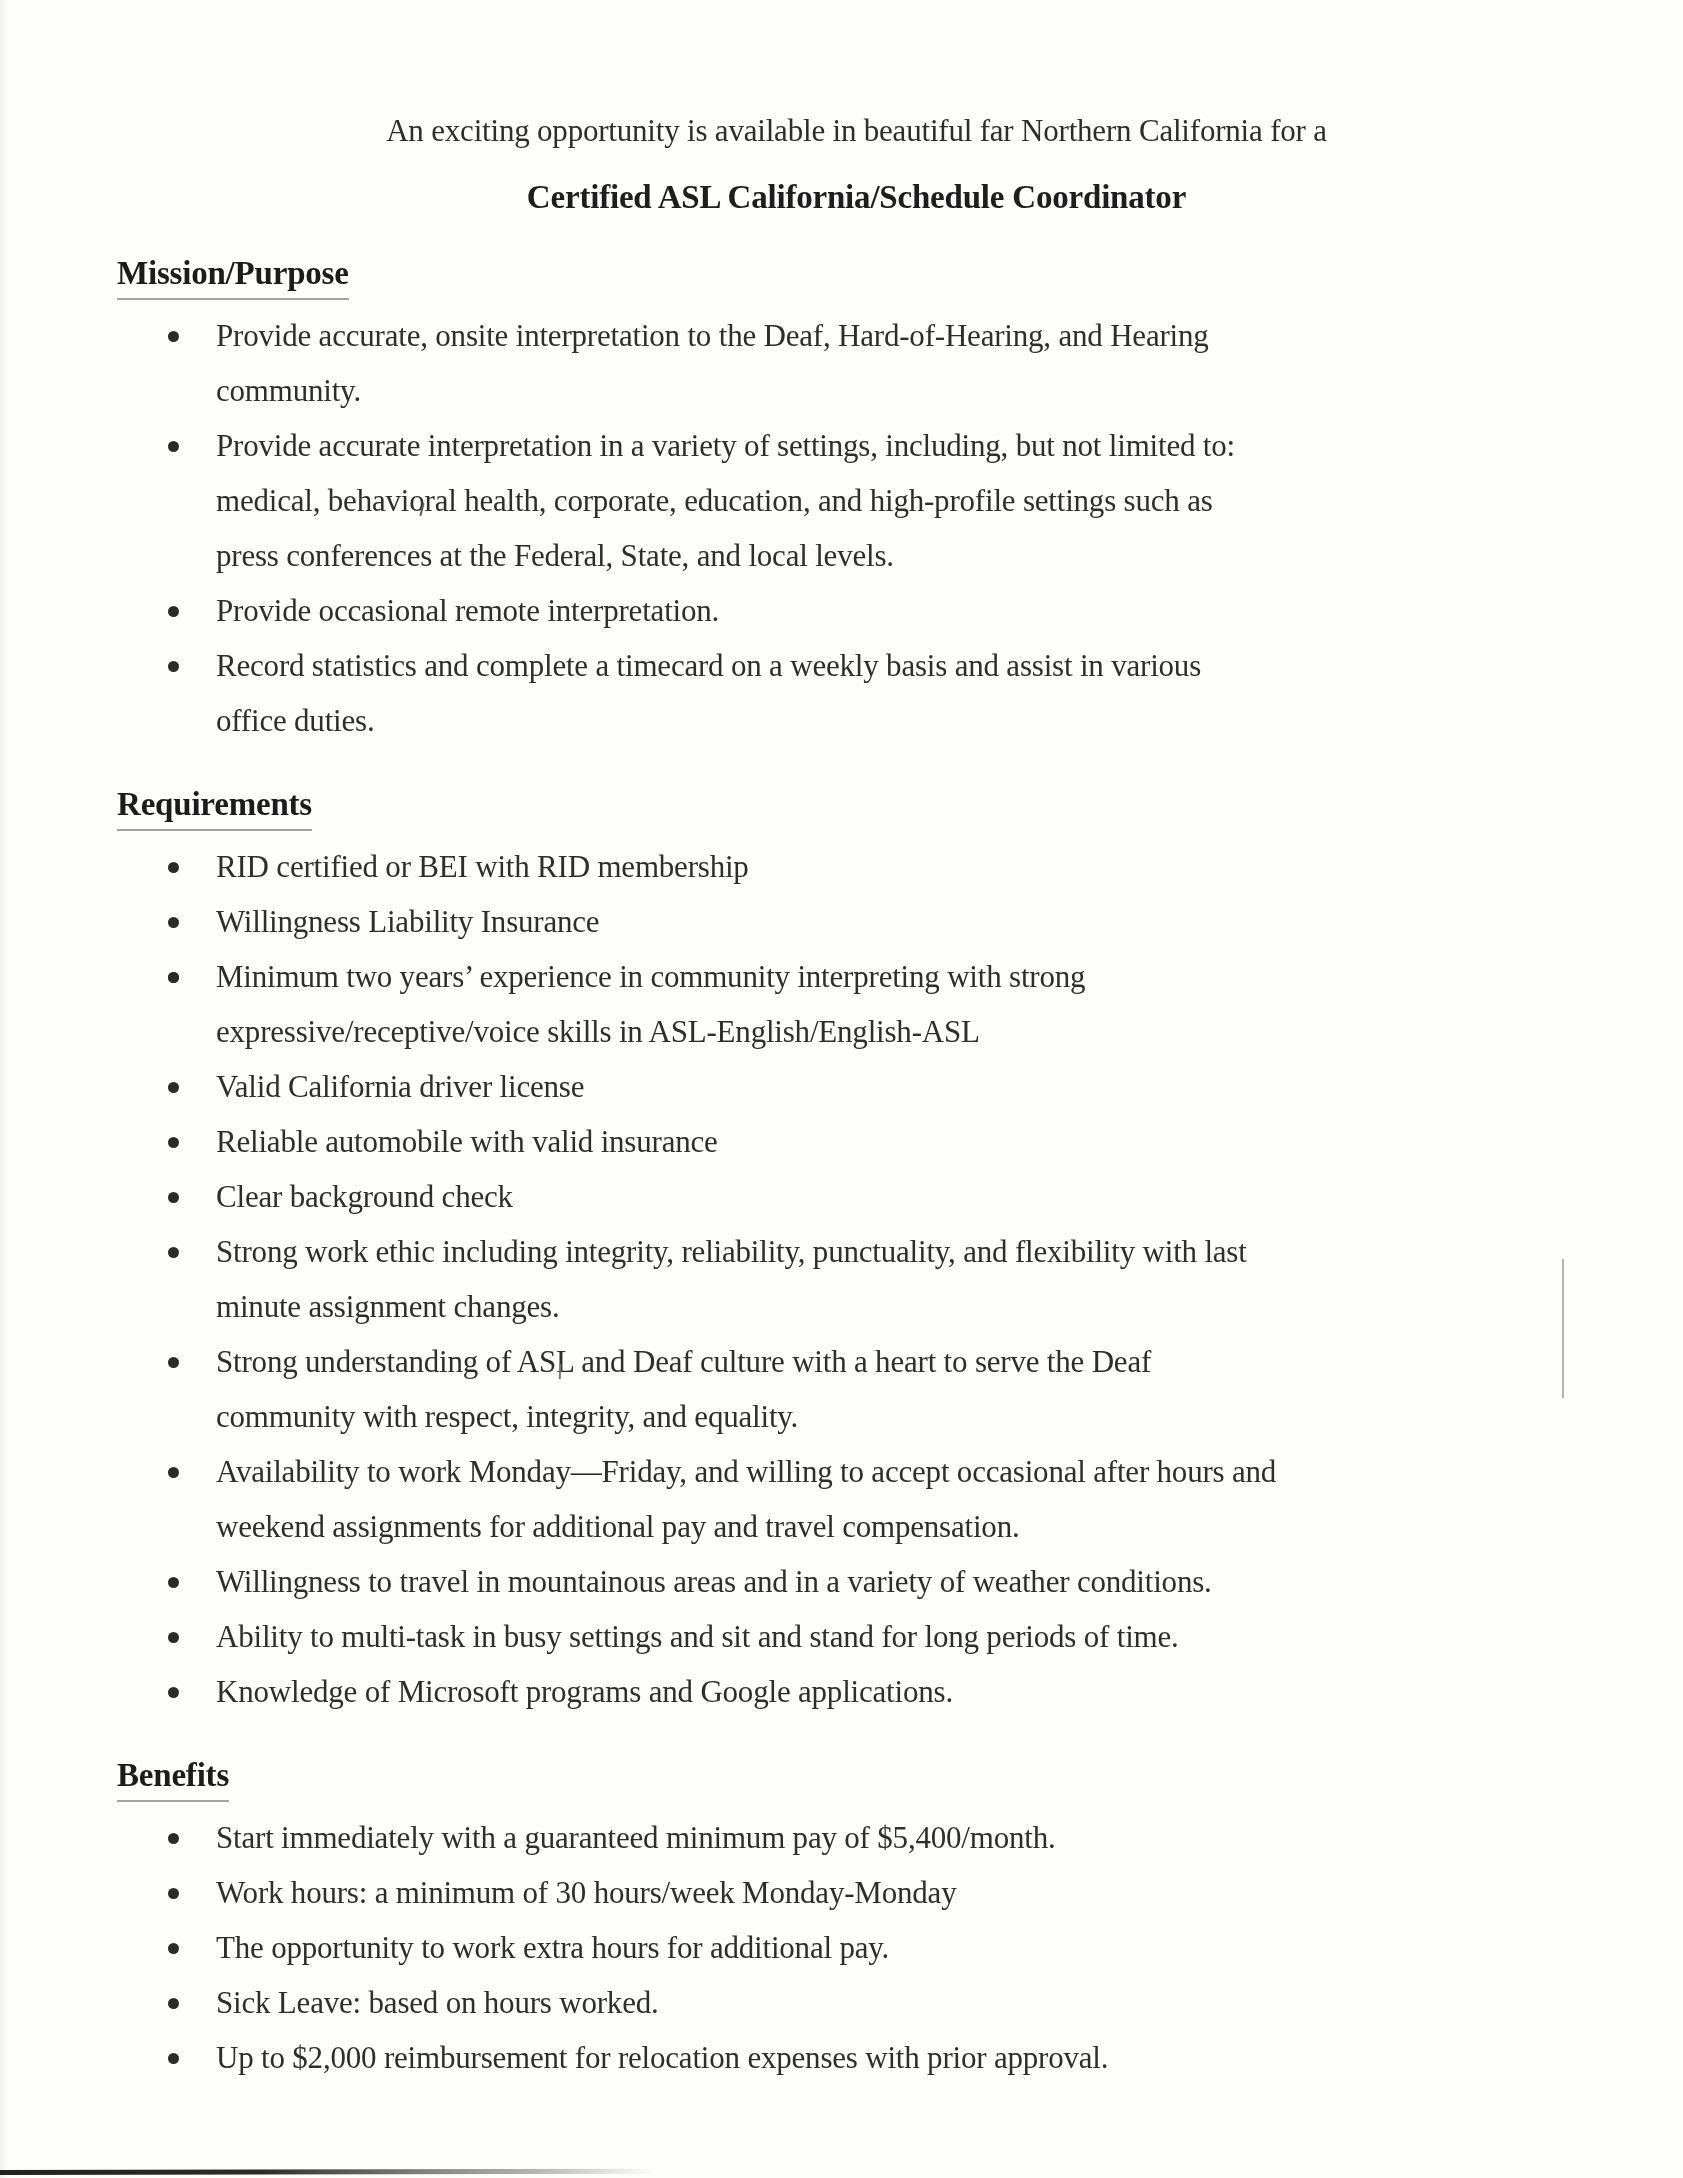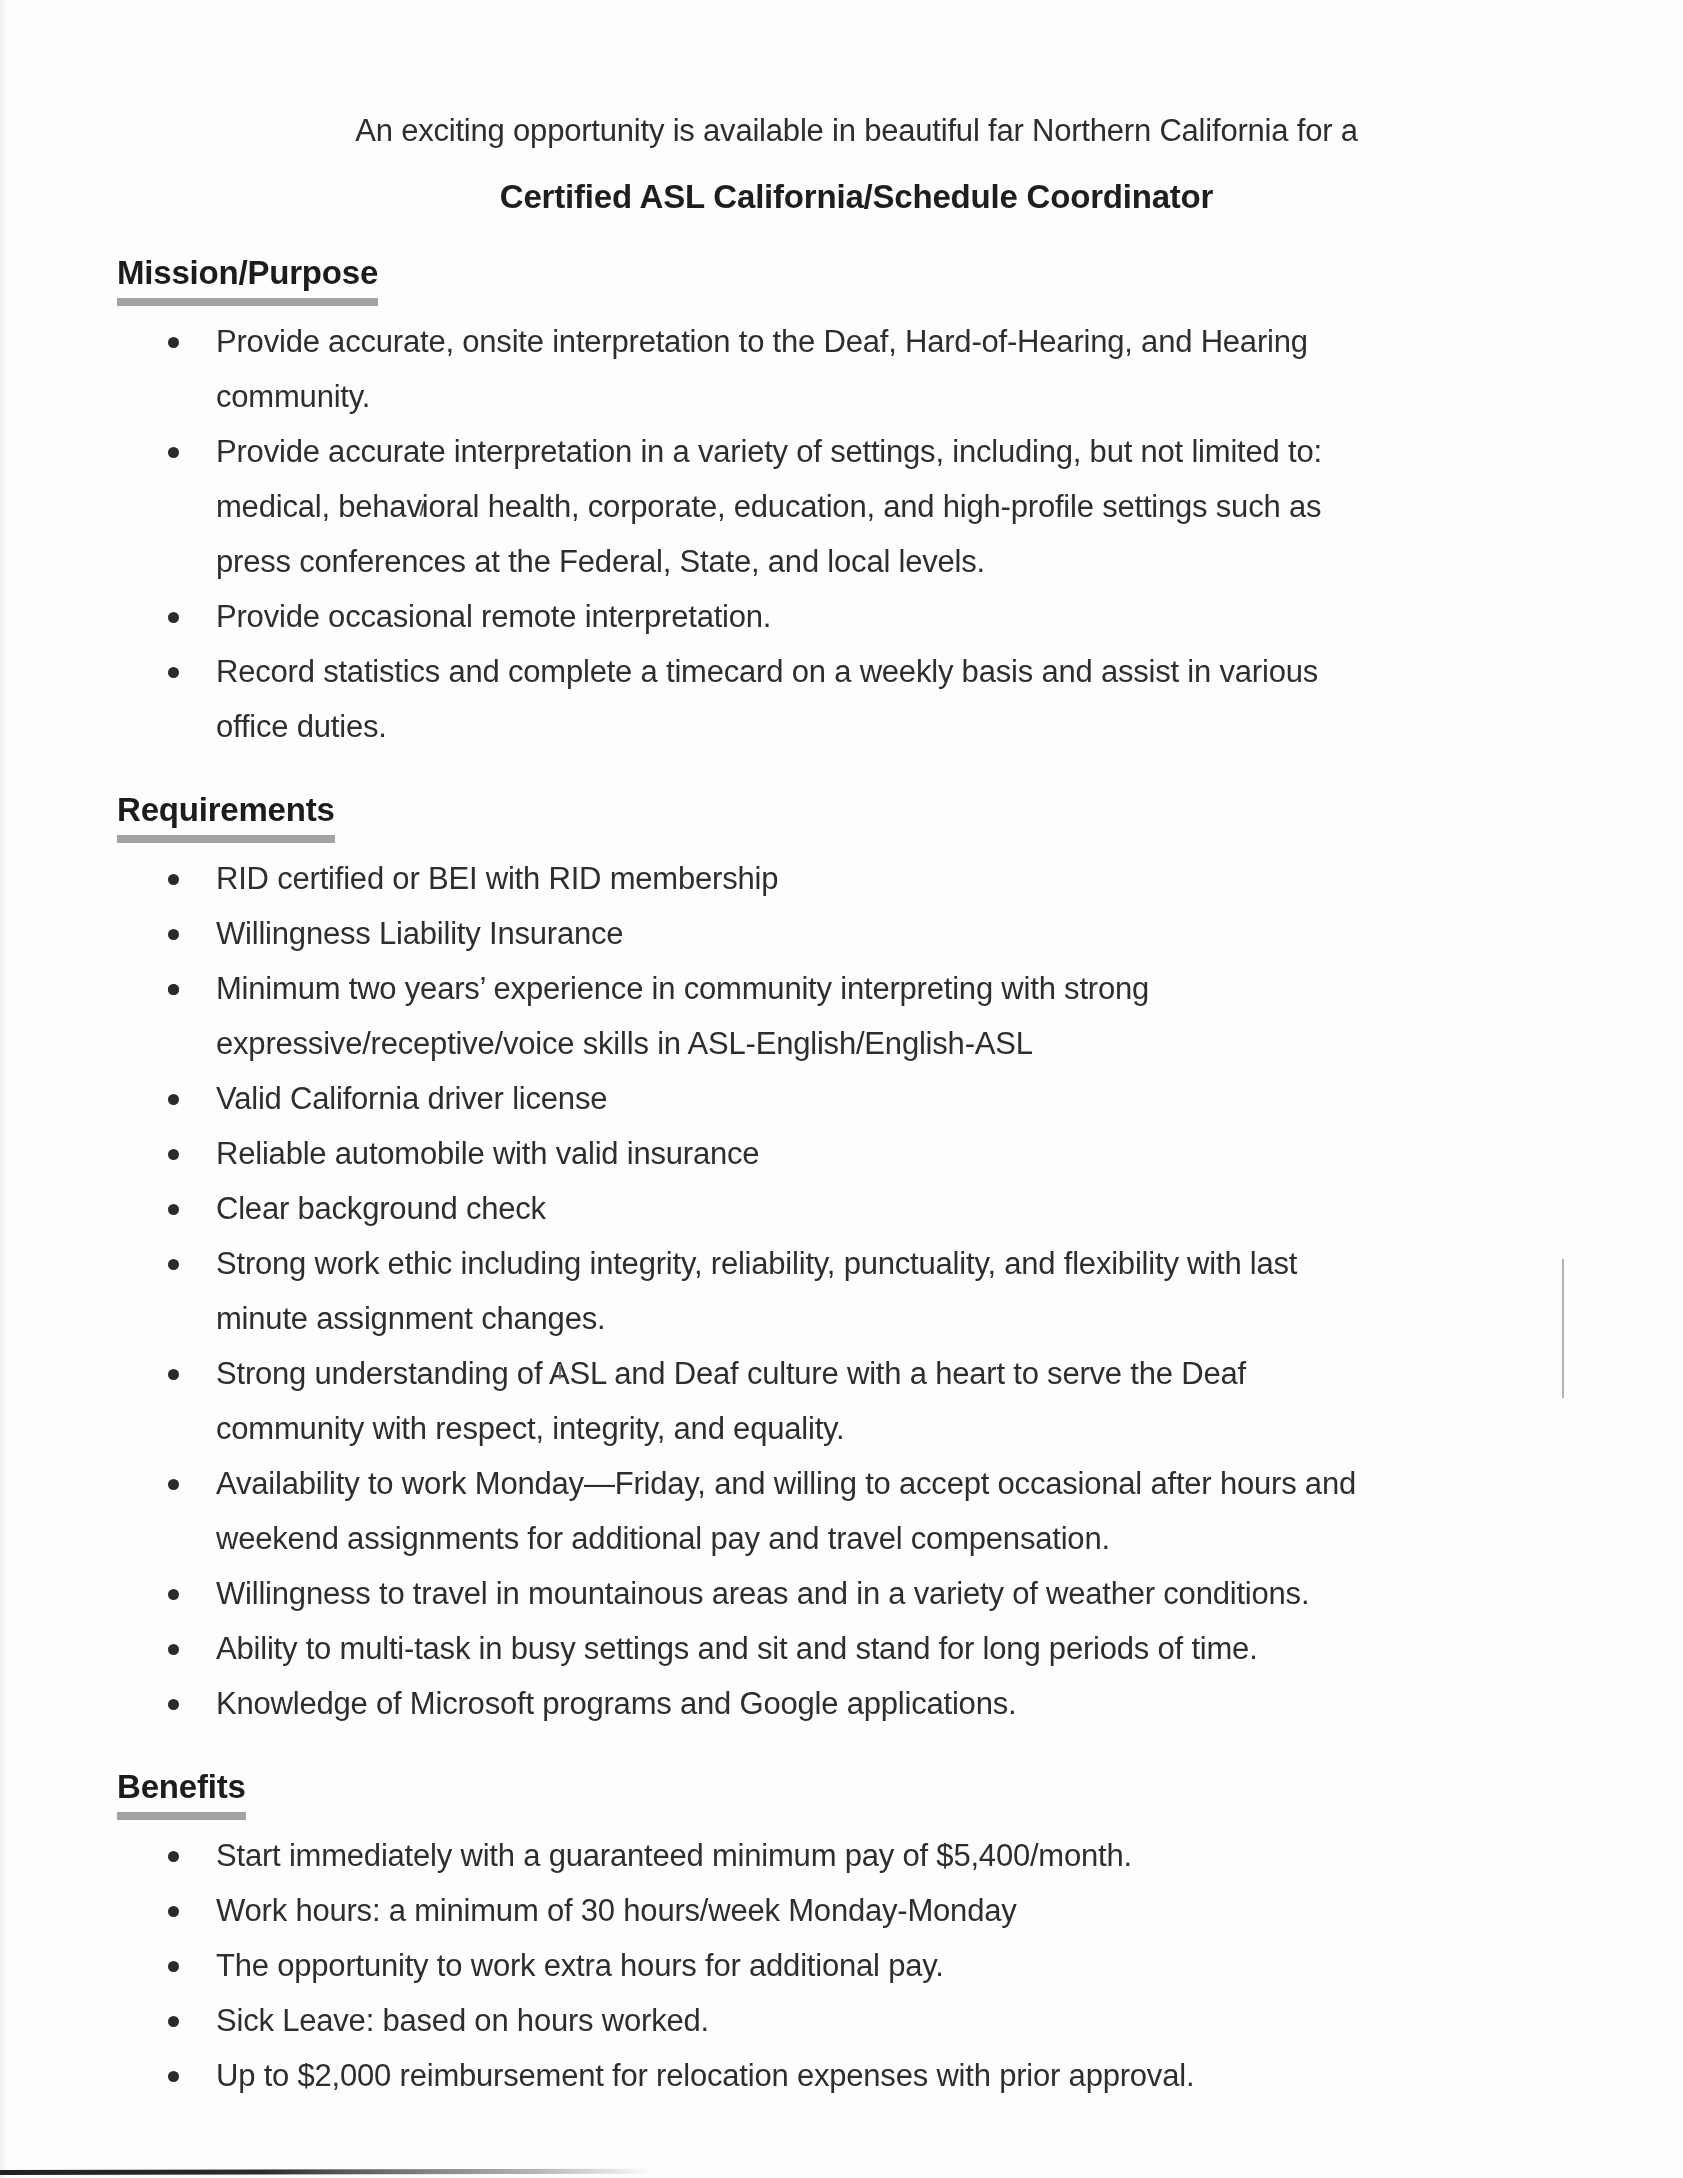--- a/index.html
+++ b/index.html
@@ -7,21 +7,21 @@
     padding: 0;
     background: #e8e8e8;
   }
   .page {
     position: relative;
     width: 1683px;
     height: 2178px;
     margin: 0 auto;
     background: #fdfdfc;
     overflow: hidden;
-    font-family: Liberation Sans, sans-serif;
+    font-family: Liberation Serif, serif;
     color: #2e2e2e;
     box-sizing: border-box;
   }
   
   .page::before {
     content: "";
     position: absolute;
     left: 0; top: 0;
     width: 7px; height: 100%;
     background: linear-gradient(to right, #efefed, rgba(253,253,252,0));
@@ -55,21 +55,21 @@
     margin: 36px 0 0 0;
     font-size: 33px;
     line-height: 40px;
     font-weight: 700;
     color: #1c1c1c;
     letter-spacing: -0.2px;
   }
   .sec-heading .underline {
     display: inline-block;
     padding-bottom: 5px;
-    border-bottom: 8px solid #a3a3a3;
+    border-bottom: 2px solid #a3a3a3;
   }
 
   ul.bullet-list {
     list-style: none;
     margin: 8px 0 0 0;
     padding: 0;
   }
   li.bullet-item {
     position: relative;
     padding-left: 99px;

